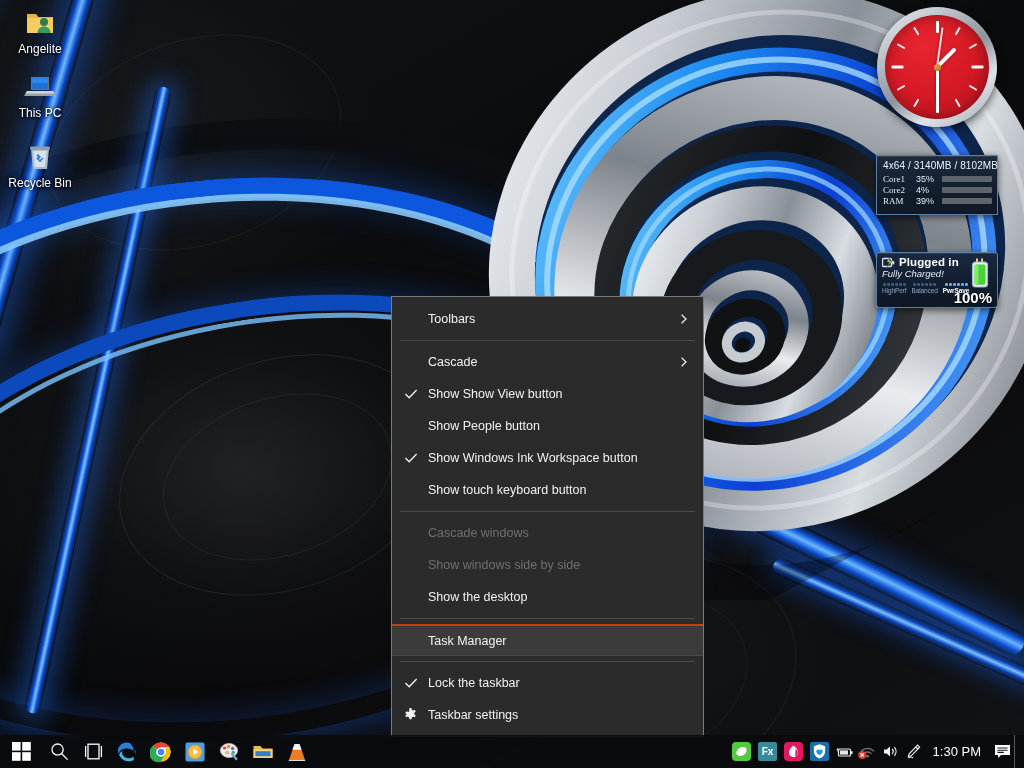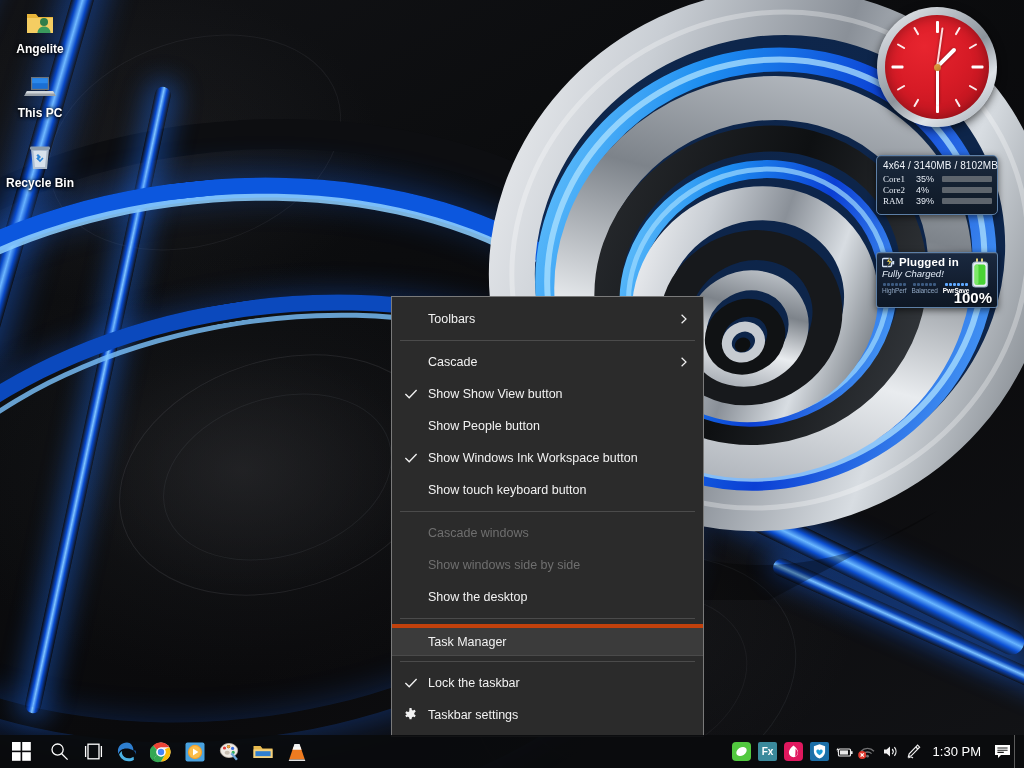--- a/index.html
+++ b/index.html
@@ -146,21 +146,21 @@
   .clock-pin {
     position:absolute; left:50%; top:50%; width:7px; height:7px; margin:-3.5px 0 0 -3.5px;
     border-radius:50%; background:linear-gradient(145deg,#e7a24a,#b97a26);
   }
 
   
   #sysmon {
     position:absolute; left:876px; top:155px; width:122px; height:60px;
     background:linear-gradient(180deg,#1b2a3e 0%,#131f2f 55%,#0f1926 100%);
     border:1px solid #5d7fa6;
-    border-radius:5px;
+    border-radius:0;
     box-shadow:0 2px 7px rgba(0,0,0,.6), inset 0 1px 0 rgba(255,255,255,.10);
     padding:4px 5px 4px 6px;
     color:#e8eef6;
     font-family:"Liberation Sans", sans-serif;
   }
   .sm-title { font-size:10px; letter-spacing:.1px; white-space:nowrap; margin-bottom:2px; color:#f0f4fa; }
   .sm-row { display:flex; align-items:center; height:11px; font-size:9px; }
   .sm-lbl { width:33px; color:#e6ecf4;font-family:Liberation Serif, serif; }
   .sm-val { width:26px; color:#e6ecf4; }
   .sm-bar { flex:1; height:6px; background:#5e656d; border-radius:1px; overflow:hidden; position:relative; }
@@ -193,21 +193,20 @@
   }
   .bt-batt {
     position:absolute; right:6px; top:5px; width:22px; height:30px;
   }
 
   
   .desk-icon {
     position:absolute; width:76px; text-align:center; cursor:default;
     color:#fff; font-size:12px; line-height:14px;
     text-shadow:0 1px 3px rgba(0,0,0,.95), 0 0 4px rgba(0,0,0,.9);
-    font-weight:bold;
   }
   .desk-icon .ico { height:34px; display:flex; align-items:center; justify-content:center; margin-bottom:2px; }
 
   
   #ctxmenu {
     position:absolute; left:391px; top:296px; width:313px;
     background:#2b2b2b;
     border:1px solid #7a7a7a;
     color:#fff;
     font-size:12.5px;
@@ -215,21 +214,21 @@
     box-shadow:0 0 0 rgba(0,0,0,0);
   }
   .mi {
     position:relative; display:flex; align-items:center; height:32px;
     padding-left:36px; padding-right:12px; white-space:nowrap;
     color:#f2f2f2;
   }
   .mi.disabled { color:#6f6f6f; }
   .mi.hl {
     background:#3b3b3b;
-    border-top:4px solid #c2410c; border-bottom:1px solid #4a4a4a;
+    border-top:2px solid #c2410c; border-bottom:1px solid #4a4a4a;
     height:32px;
   }
   .mi .check {
     position:absolute; left:12px; top:50%; transform:translateY(-50%);
     width:14px; height:14px;
   }
   .mi .gear { position:absolute; left:11px; top:50%; transform:translateY(-50%); width:15px; height:15px; }
   .mi .chev {
     position:absolute; right:14px; top:50%; transform:translateY(-50%);
     width:10px; height:10px;

